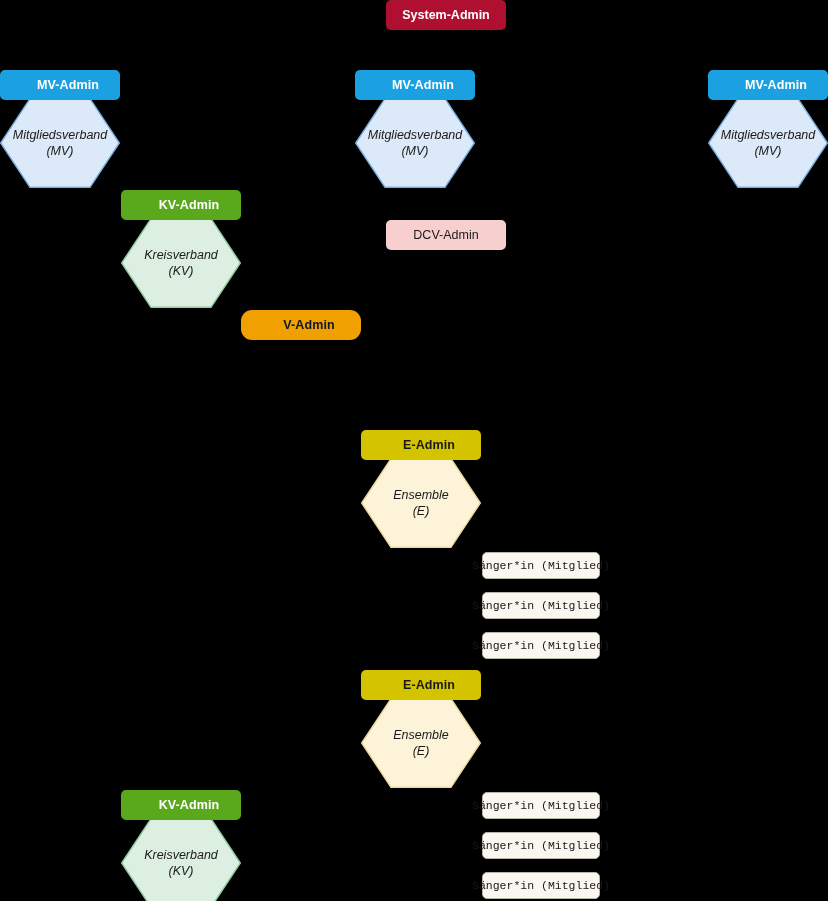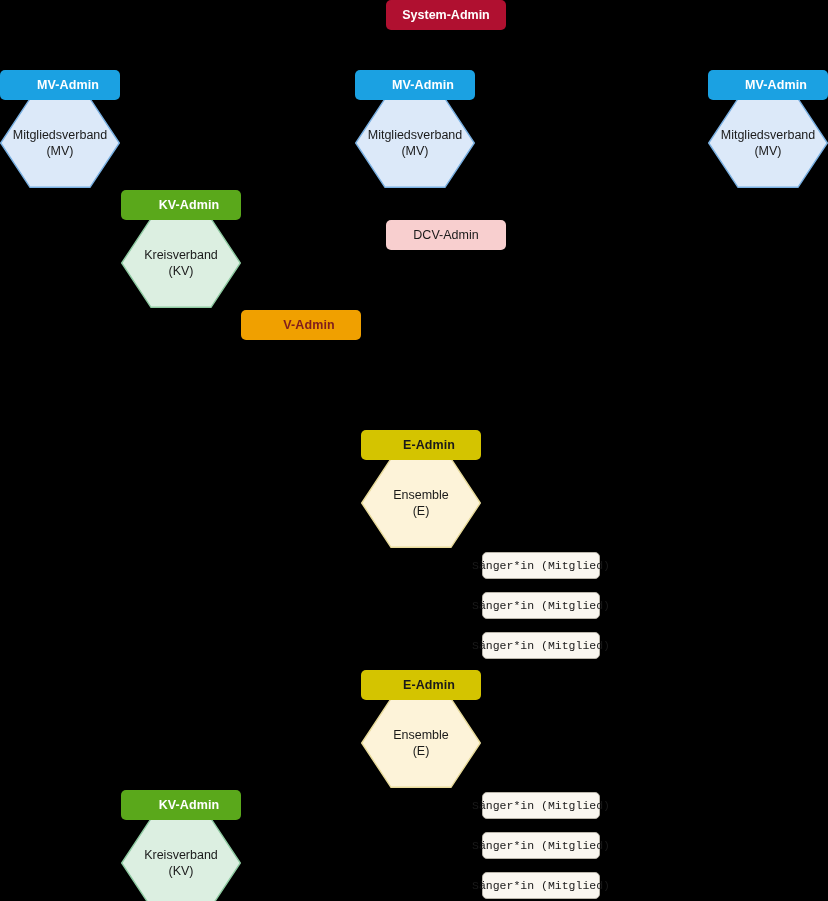--- a/index.html
+++ b/index.html
@@ -30,20 +30,21 @@
     position: absolute;
   }
 
   
   .hex {
     position: absolute;
     left: 0;
     top: 28px;
     width: 120px;
     height: 90px;
+    font-style: italic;
   }
   .hex svg {
     display: block;
     width: 120px;
     height: 90px;
   }
   .hex-label {
     position: absolute;
     left: 0;
     top: 0;
@@ -159,21 +160,21 @@
           <polygon points="30,0.7 90,0.7 119.3,45 90,89.3 30,89.3 0.7,45" fill="#dcefe1" stroke="#8ecaa1" stroke-width="1.4"></polygon>
         </svg>
         <div class="hex-label">
           <span>Kreisverband</span>
           <span>(KV)</span>
         </div>
       </div>
       <div class="badge" style="background: rgb(90, 168, 27); color: rgb(255, 255, 255);">KV-Admin</div>
     </div>
     <div class="node" style="left: 241px; top: 310px; width: 120px; height: 118px;">
-      <div class="badge" style="background: rgb(240, 160, 0); color: #7f1d1d;">V-Admin</div>
+      <div class="badge" style="background: rgb(240, 160, 0); color: #0f172a; border-radius: 11px;">V-Admin</div>
     </div>
     <div class="node" style="left: 361px; top: 430px; width: 120px; height: 118px;">
       <div class="hex">
         <svg viewBox="0 0 120 90" preserveAspectRatio="none" aria-hidden="true">
           <polygon points="30,0.7 90,0.7 119.3,45 90,89.3 30,89.3 0.7,45" fill="#fdf3d9" stroke="#e7da9a" stroke-width="1.4"></polygon>
         </svg>
         <div class="hex-label">
           <span>Ensemble</span>
           <span>(E)</span>
         </div>

